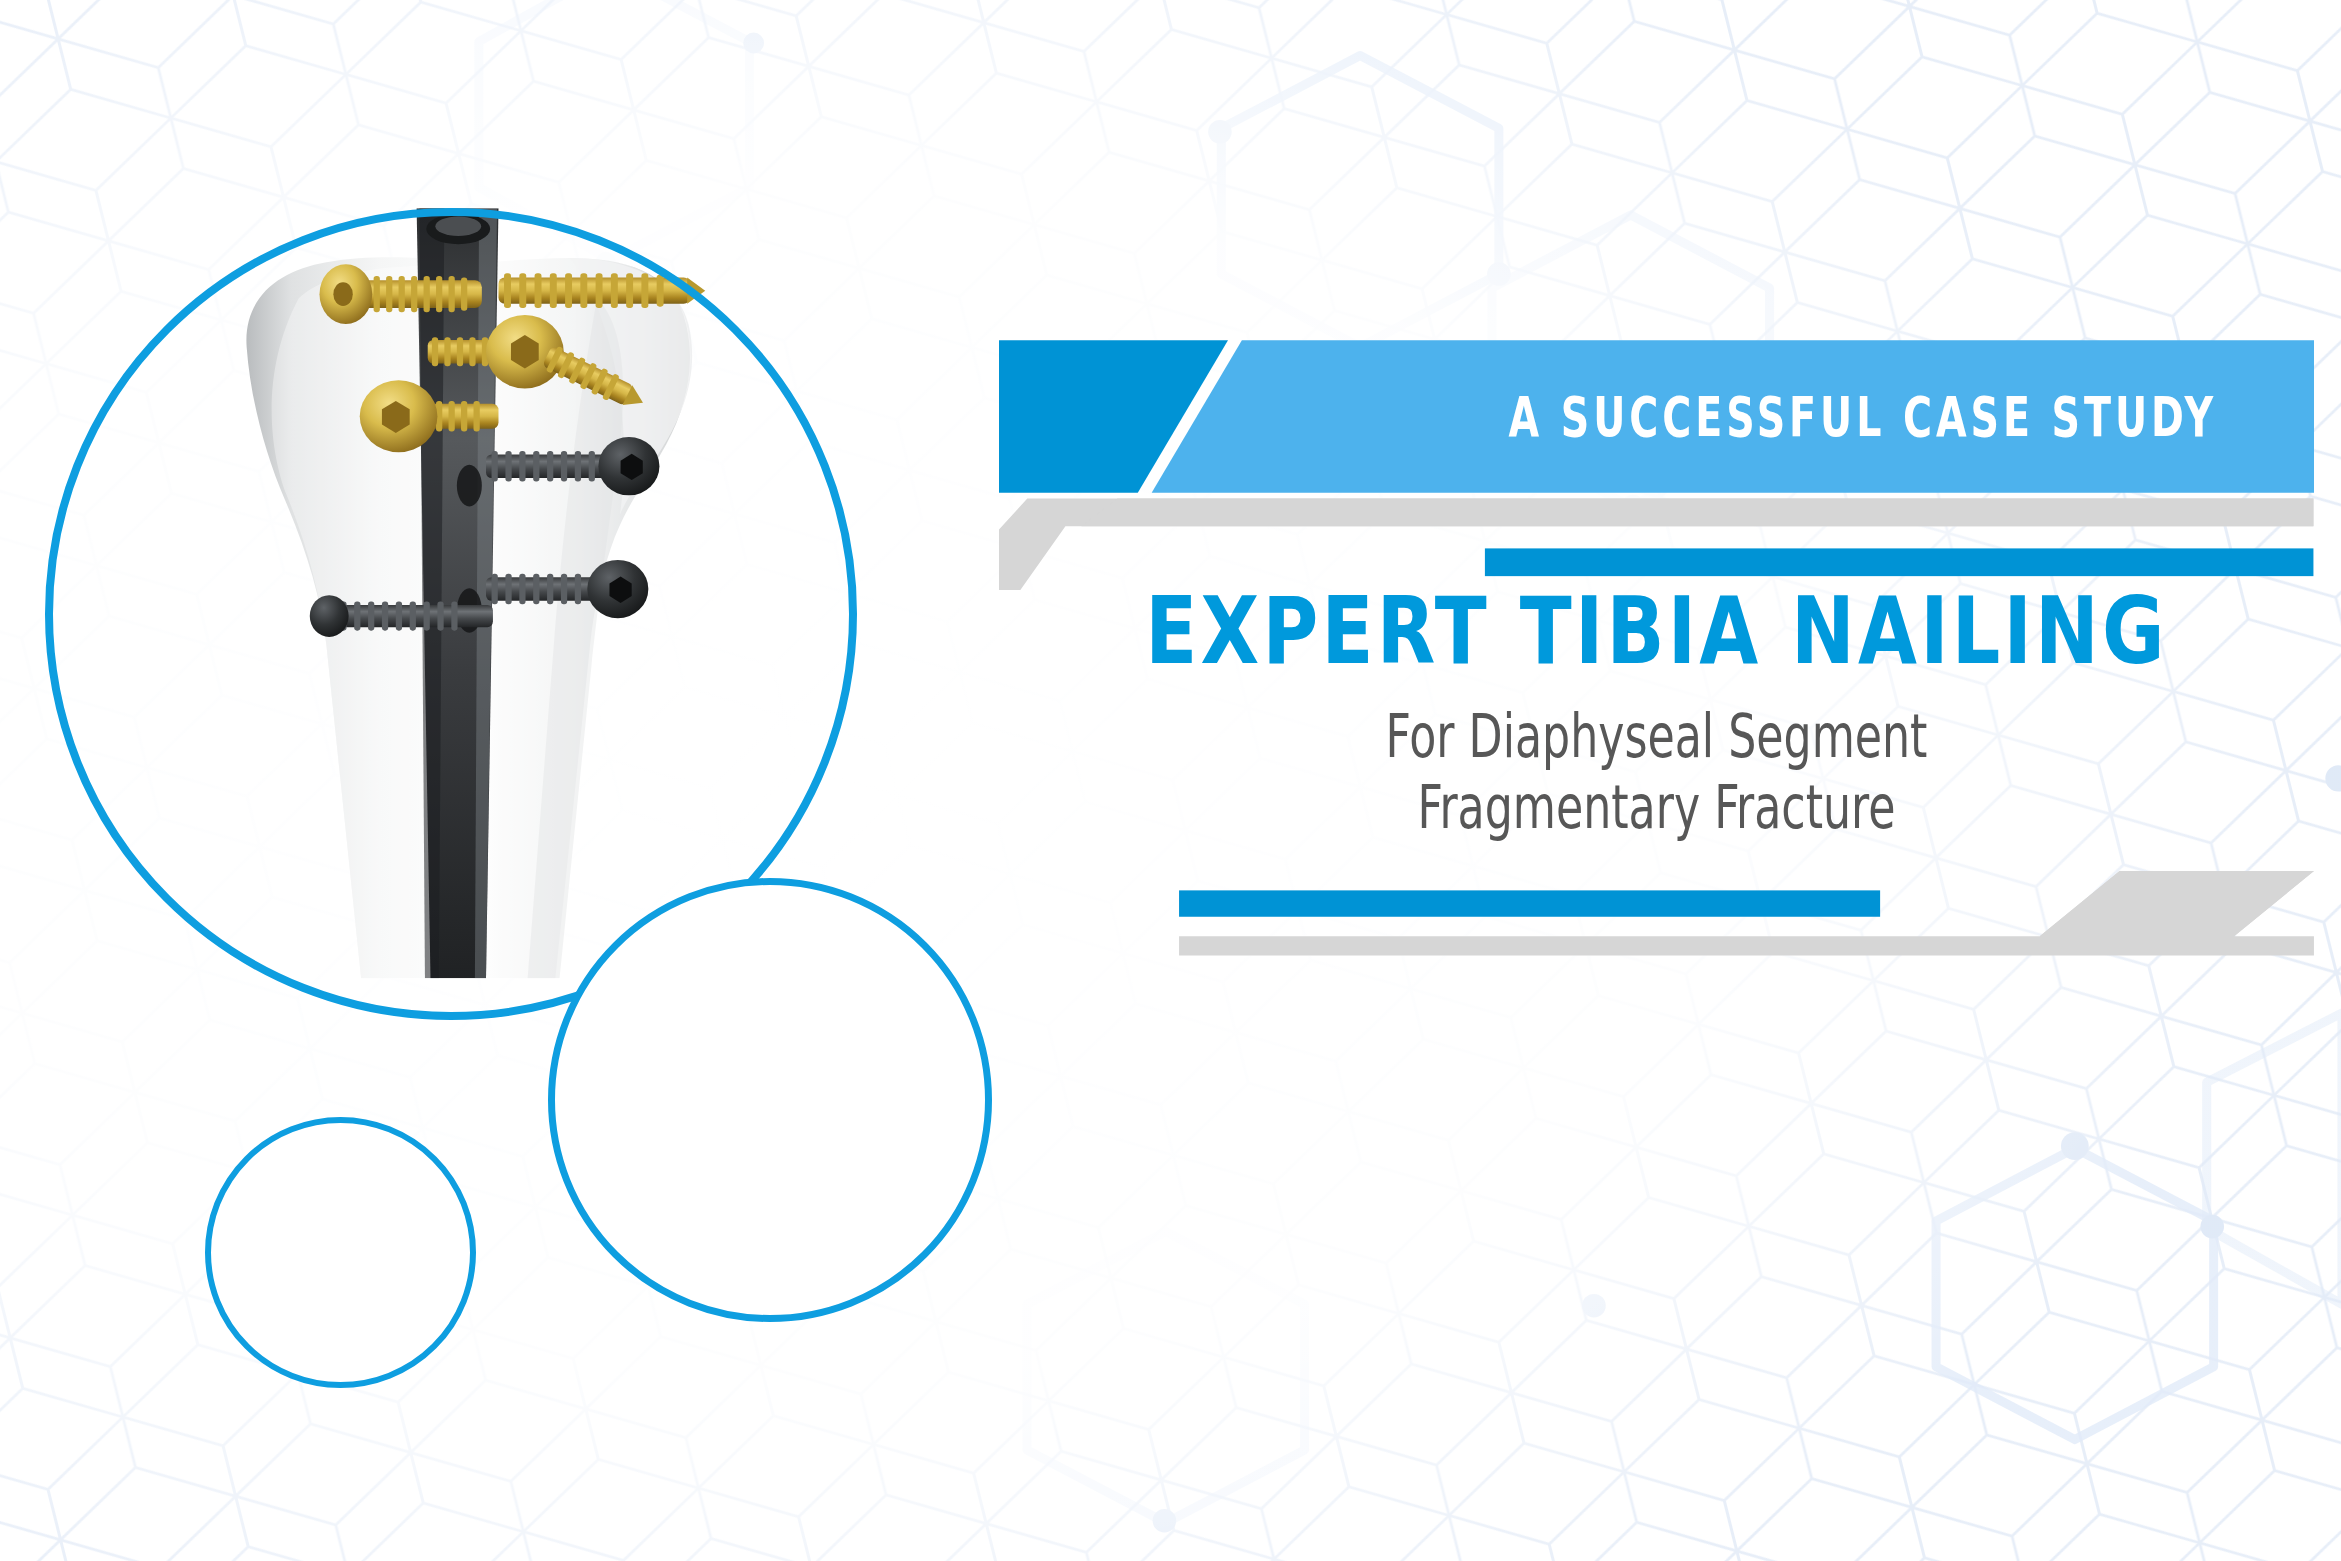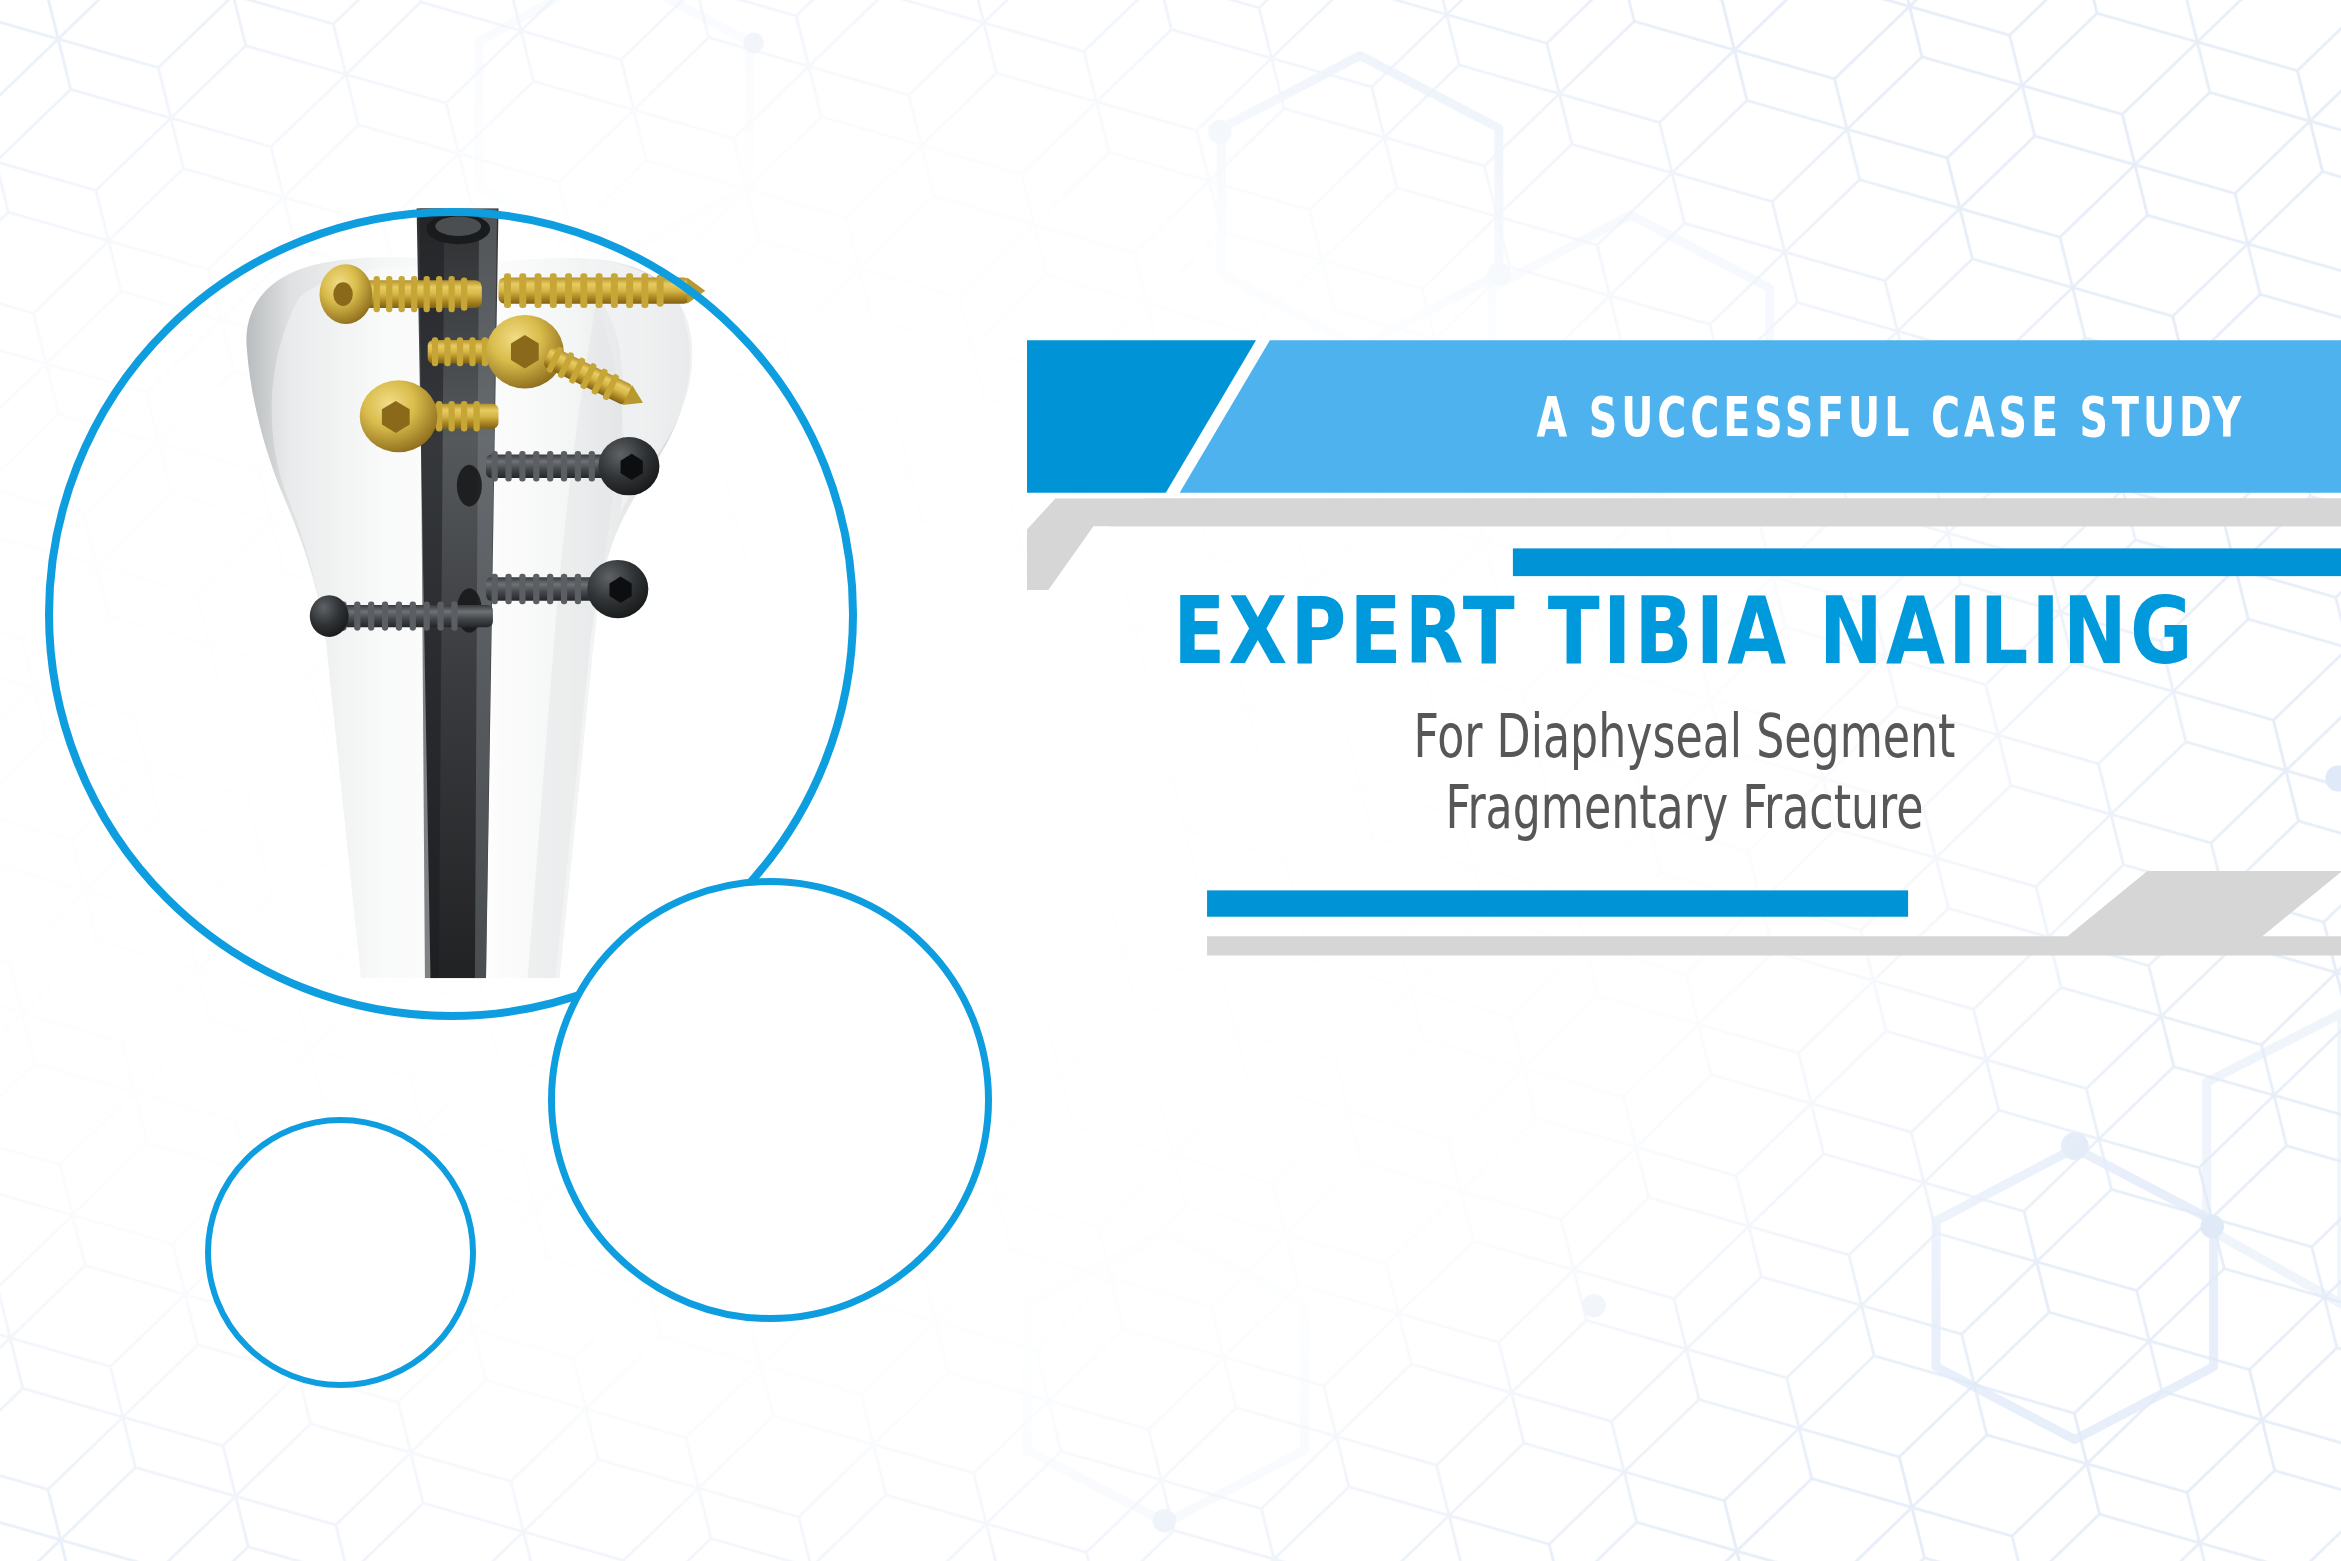--- a/index.html
+++ b/index.html
@@ -23,21 +23,21 @@
     position:absolute;left:548px;top:878px;width:444px;height:444px;
     border-radius:50%;border:7.6px solid #0e9ee0;box-sizing:border-box;background:#fff;
   }
   .circle-small{
     position:absolute;left:205px;top:1117px;width:271px;height:271px;
     border-radius:50%;border:6.2px solid #0e9ee0;box-sizing:border-box;background:#fff;
   }
   .art-svg{position:absolute;left:0;top:0;width:1083px;height:1561px;}
 
   
-  .content{position:absolute;left:1027px;top:0;width:1315px;height:1353px;}
+  .content{position:absolute;left:999px;top:0;width:1315px;height:1353px;}
 
   .ribbon{position:absolute;left:0;top:340px;width:1315px;height:153px;}
   .ribbon-label{
     position:absolute;left:0;top:340px;width:1315px;height:153px;
     display:flex;align-items:center;justify-content:flex-end;
     padding-right:121px;box-sizing:border-box;
     color:#ffffff;font-size:55px;font-weight:bold;letter-spacing:4.9px;
     font-family:"Liberation Sans Narrow","DejaVu Sans Condensed","Liberation Sans",sans-serif;
     transform:scaleX(.80);transform-origin:right center;
     pointer-events:none;white-space:nowrap;

